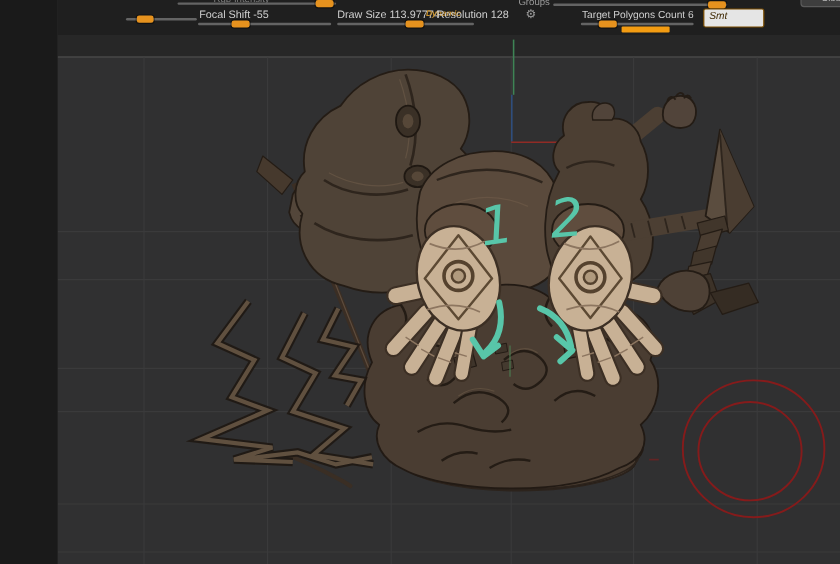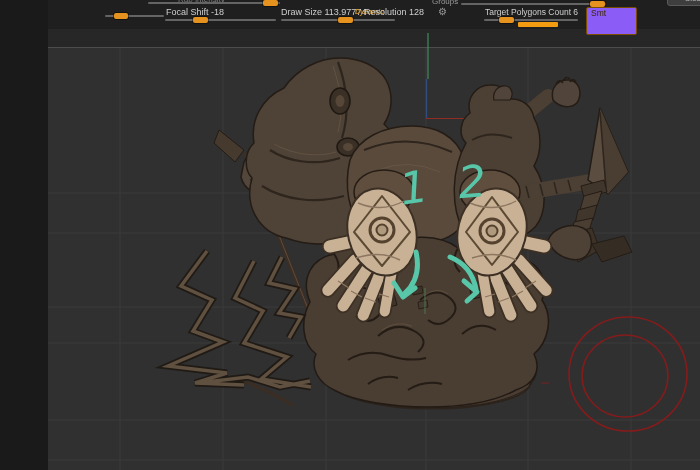--- a/index.html
+++ b/index.html
@@ -6,23 +6,23 @@
   #stage{position:relative;width:700px;height:470px;overflow:hidden;background:#303031;
          font-family:"Liberation Sans",sans-serif;margin-left:48px;}
   
   .toolbar{position:absolute;left:0;top:0;width:700px;height:47px;background:#272727;z-index:1;}
   .toolbar-top{position:absolute;left:0;top:0;width:700px;height:29px;background:#1f1f1f;}
   .canvas-divider{position:absolute;left:0;top:47px;width:700px;height:1px;background:#4d4d4d;z-index:1;}
   .lbl{position:absolute;font-size:9px;color:#cfcfcf;white-space:nowrap;}
   .track{position:absolute;height:2px;background:#646464;border-radius:1px;}
   .handle{position:absolute;top:-2px;width:15px;height:6px;background:#e6921e;border-radius:2px;
           box-shadow:0 0 0 1px rgba(0,0,0,.4);}
-  .btn-smt{position:absolute;left:538px;top:7px;width:51px;height:28px;background:#8b5cf6;
+  .btn-smt{position:absolute;left:538px;top:7px;width:51px;height:16px;background:#e5e5e5;
            border:1px solid #7a4d00;border-radius:2px;font-size:8.5px;color:#3e2800;
-           line-height:10px;padding-left:4px;box-sizing:border-box;}
+           line-height:10px;padding-left:4px;box-sizing:border-box;font-style:italic;}
   .btn-ch{position:absolute;left:619px;top:-9px;width:78px;height:15px;background:#3e3e3e;
           border:1px solid #5a5a5a;border-radius:3px;font-size:8px;color:#b9b9b9;
           text-align:center;line-height:14px;box-sizing:border-box;white-space:nowrap;}
   .dyn{position:absolute;left:307px;top:8px;font-size:7px;font-weight:bold;font-style:italic;color:#c9932e;}
   .gear{position:absolute;left:390px;top:6px;font-size:10px;color:#9a9a9a;}
   .obar{position:absolute;left:470px;top:22px;width:40px;height:5px;background:#f39c12;border-radius:1px;}
   
   #viewport{position:absolute;left:0;top:0;width:700px;height:470px;z-index:2;}
   .anno-num{font-family:"DejaVu Sans",sans-serif;font-size:44px;font-style:italic;fill:#58c6a9;}
 </style>
@@ -41,21 +41,21 @@
       <div class="track" style="left:413px;top:3px;width:145px">
         <div class="handle" style="left:129px"></div>
       </div>
       <div class="btn-ch">Close Holes</div>
     </div>
 
     <div class="track" style="left:57px;top:15px;width:59px">
       <div class="handle" style="left:9px;width:14px"></div>
     </div>
 
-    <span class="lbl" style="left:118px;top:7px">Focal Shift -18</span>
+    <span class="lbl" style="left:118px;top:7px">Focal Shift -55</span>
     <div class="track" style="left:117px;top:19px;width:111px">
       <div class="handle" style="left:28px"></div>
     </div>
 
     <span class="lbl" style="left:233px;top:7px">Draw Size 113.97774</span>
     <div class="track" style="left:233px;top:19px;width:114px">
       <div class="handle" style="left:57px"></div>
     </div>
 
     <span class="dyn">Dynamic</span>

